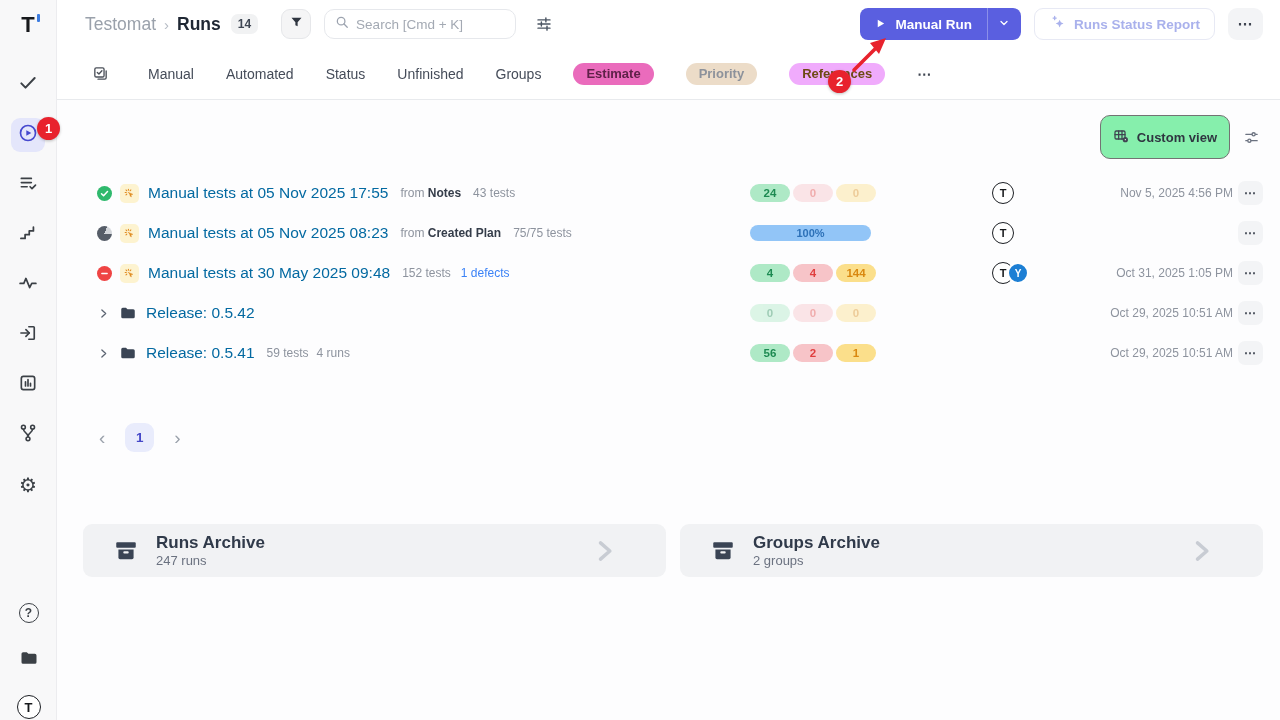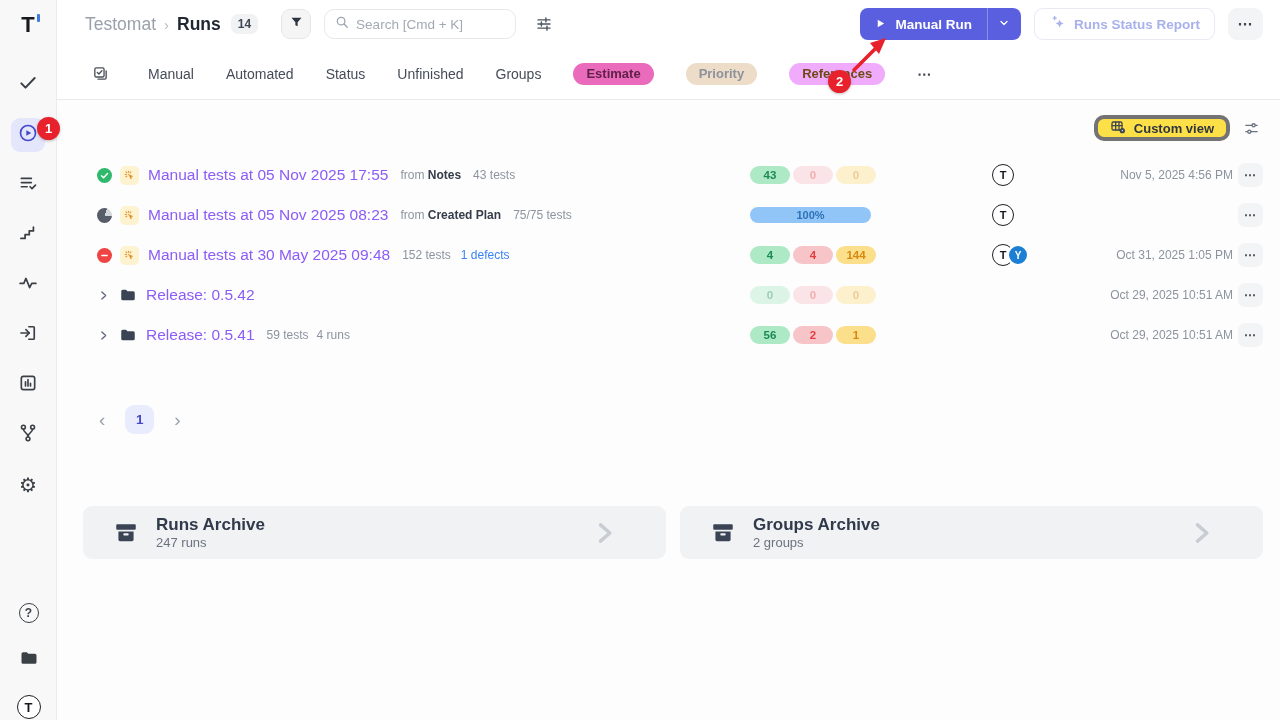--- a/index.html
+++ b/index.html
@@ -48,33 +48,33 @@
   .tab { font-size:14px; color:#454c59; font-weight:500; cursor:pointer; }
   .fbadge { height:22px; display:flex; align-items:center; padding:0 13px; border-radius:11px; font-size:13px; font-weight:600; cursor:pointer; }
   .fbadge.estimate { background:#ea6bbc; color:#5f2148; }
   .fbadge.priority { background:#ecdcc8; color:#8d929b; }
   .fbadge.references { background:#f0abfc; color:#6d4a14; }
   .tab-more { font-size:14px; color:#3f4551; font-weight:700; letter-spacing:1px; cursor:pointer; }
 
   .content { position:relative; flex:1; }
 
   .viewrow { display:flex; justify-content:flex-end; align-items:center; gap:13px; padding:15px 20px 0 0; }
-  .custom-view { height:26px; display:flex; align-items:center; gap:8px; padding:0 12px; background:#fde047; border:4px solid #737373; border-radius:10px; font-size:13px; font-weight:600; color:#2f3540; cursor:pointer; }
+  .custom-view { height:44px; display:flex; align-items:center; gap:8px; padding:0 12px; background:#86efac; border:1px solid #737373; border-radius:10px; font-size:13px; font-weight:600; color:#2f3540; cursor:pointer; }
   .custom-view svg { color:#3f4551; }
 
   .runlist { margin-top:14px; }
   .run-row { position:relative; height:40px; display:flex; align-items:center; padding-left:40px; }
   .status { width:15px; height:15px; border-radius:50%; display:flex; align-items:center; justify-content:center; flex:none; }
   .status.passed { background:#2fb96d; color:#fff; }
   .status.stopped { background:#ef4444; color:#fff; }
   .status.progress { background:conic-gradient(from 20deg, #d3d6db 0 70deg, #565d68 70deg 360deg); }
   .type-icon { width:19px; height:19px; margin-left:8px; border-radius:5px; background:#fdf3d0; display:flex; align-items:center; justify-content:center; color:#e08a1e; flex:none; }
   .row-chevron { color:#5b6472; display:flex; flex:none; }
   .folder-icon { margin-left:9px; display:flex; color:#3a4454; flex:none; }
-  .run-title { font-size:15.5px; color:#8b5cf6; margin-left:9px; white-space:nowrap; cursor:pointer; }
+  .run-title { font-size:15.5px; color:#0369a1; margin-left:9px; white-space:nowrap; cursor:pointer; }
   .meta { font-size:12px; color:#8d939e; margin-left:12px; white-space:nowrap; }
   .meta b { color:#353d4a; }
   .defects-link { font-size:12px; color:#3b82f6; margin-left:10px; cursor:pointer; }
   .stats { position:absolute; left:693px; display:flex; gap:3px; }
   .pill { width:40px; height:18px; border-radius:9px; display:flex; align-items:center; justify-content:center; font-size:11.5px; font-weight:700; }
   .pill.green { background:#aee9c6; color:#1d8a52; }
   .pill.red { background:#f7c4c8; color:#e03e3e; }
   .pill.yellow { background:#fbdf8b; color:#d9880f; }
   .pill.faded { opacity:.42; }
   .progressbar { position:absolute; left:693px; width:121px; height:16px; border-radius:8px; background:#92c5f7; display:flex; align-items:center; justify-content:center; font-size:11px; font-weight:700; color:#2d71b8; }
@@ -286,21 +286,21 @@
           <span class="type-icon">
               <svg width="13" height="13" viewBox="0 0 24 24" fill="none" stroke="currentColor" stroke-width="2" stroke-linecap="round">
                 <path d="M10 10l8 3.5-3.5 1 1 3.5-2-1-1-3.5z" fill="currentColor" stroke-width="1"></path>
                 <path d="M4 10h2M10 4v2M5.5 5.5l1.5 1.5M14.5 5.5L13 7M5.5 14.5L7 13"></path>
               </svg>
             </span>
           <span class="run-title">Manual tests at 05 Nov 2025 17:55</span>
           <span class="meta"><span>from</span> <b>Notes</b></span>
           <span class="meta">43 tests</span>
           <div class="stats">
-            <span class="pill green">43</span>
+            <span class="pill green">24</span>
             <span class="pill red faded">0</span>
             <span class="pill yellow faded">0</span>
           </div>
           <div class="avatars">
             <span class="avatar">T</span>
           </div>
           <span class="run-date">Nov 5, 2025 4:56 PM</span>
           <button class="row-more">⋯</button>
         </div>
 

